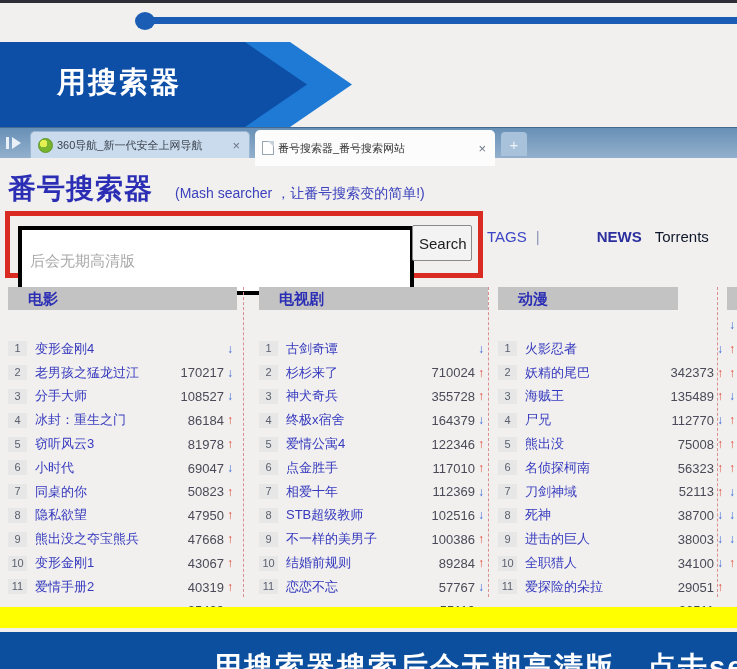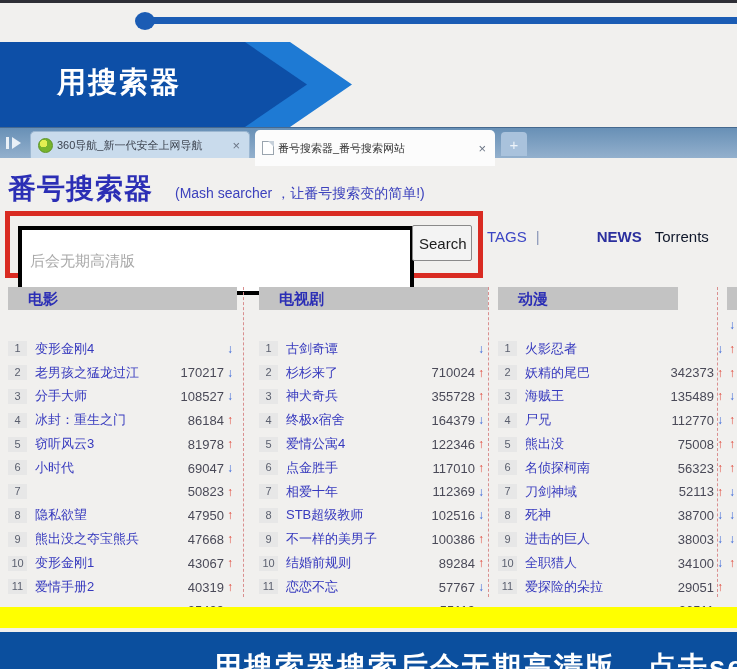--- a/index.html
+++ b/index.html
@@ -162,20 +162,21 @@
           <span class="trend up">↑</span>
         </div>
         <div class="rank-row">
           <span class="rank-no">6</span>
           <span class="rank-title">小时代</span>
           <span class="rank-value">50823</span>
           <span class="trend down">↓</span>
         </div>
         <div class="rank-row">
           <span class="rank-no">7</span>
+          <span class="rank-title">同桌的你</span>
           <span class="rank-value">47950</span>
           <span class="trend up">↑</span>
         </div>
         <div class="rank-row">
           <span class="rank-no">8</span>
           <span class="rank-title">隐私欲望</span>
           <span class="rank-value">47668</span>
           <span class="trend up">↑</span>
         </div>
         <div class="rank-row">

